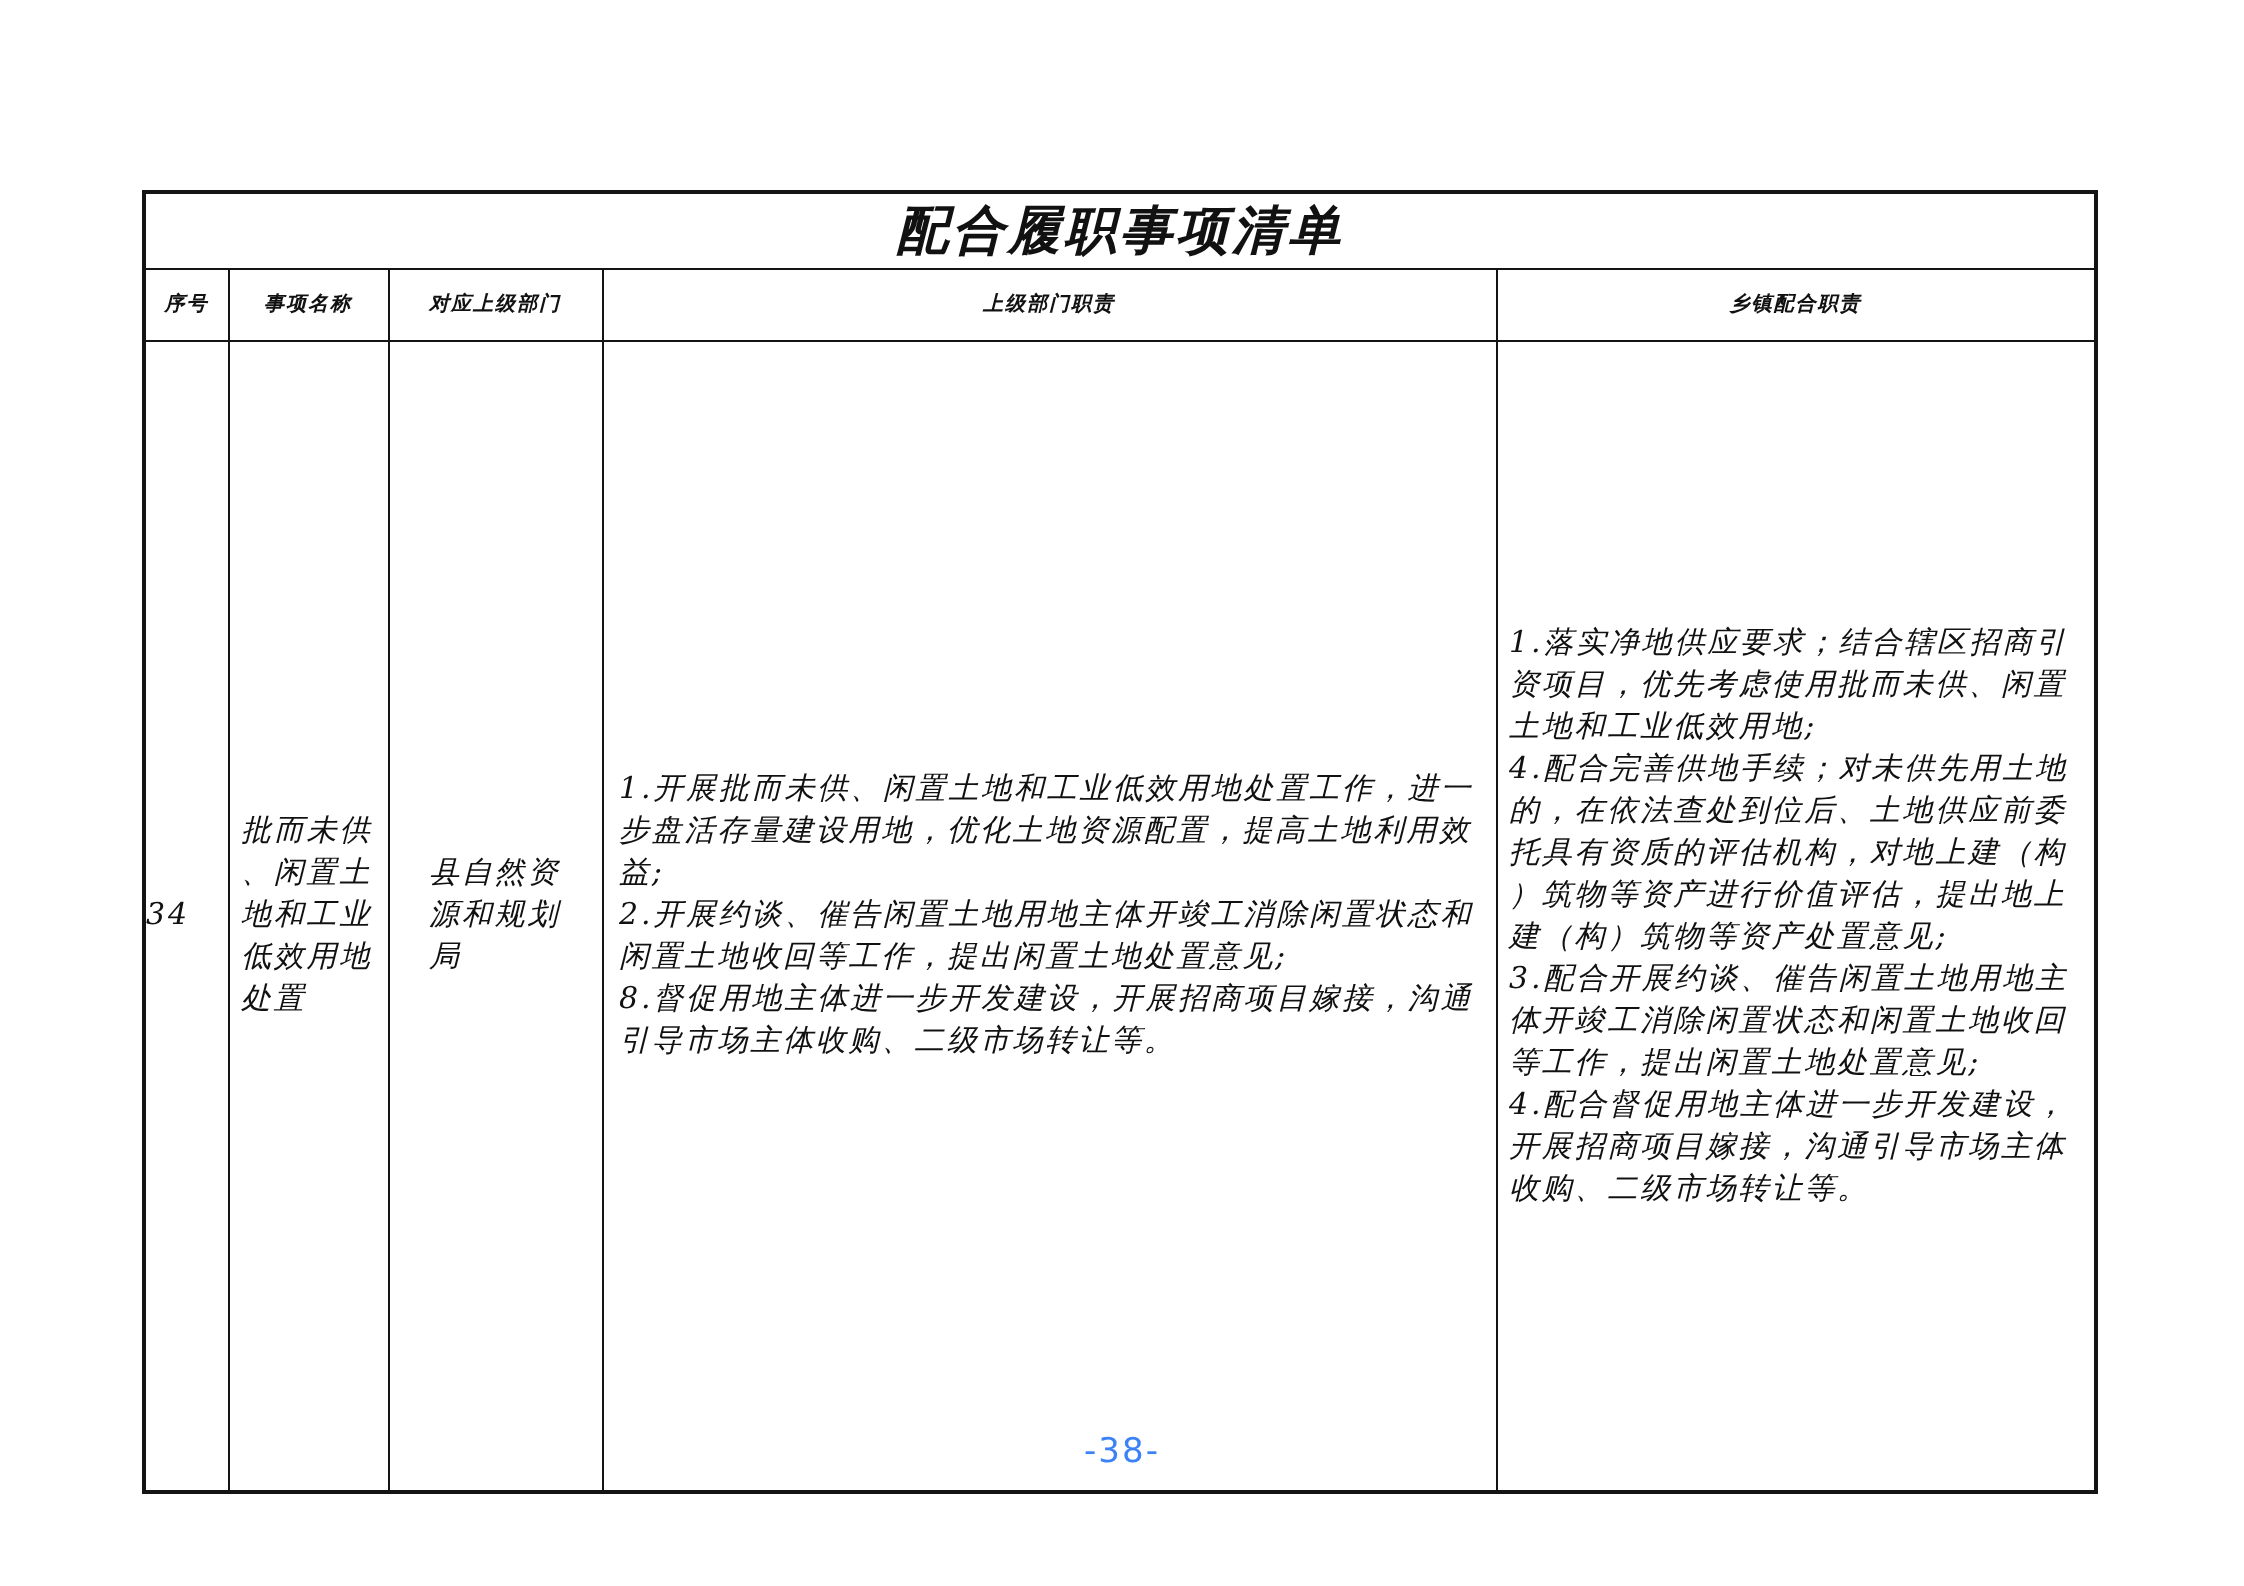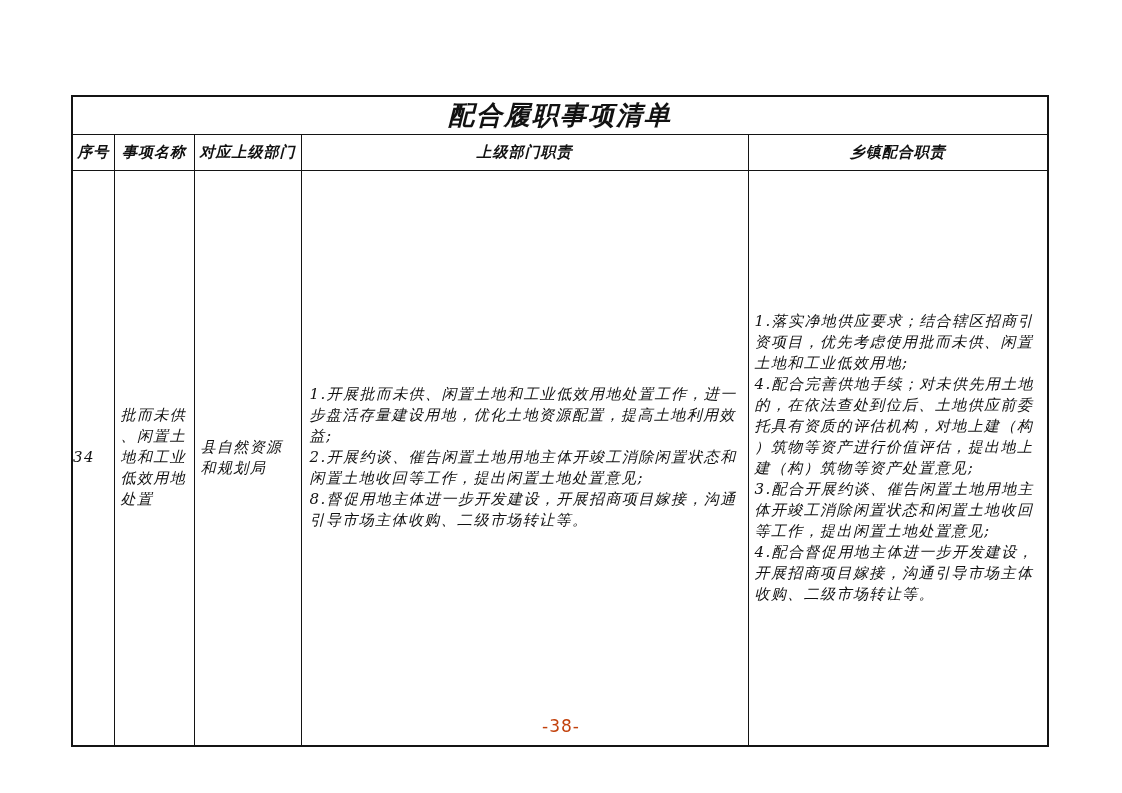--- a/index.html
+++ b/index.html
@@ -34,46 +34,46 @@
     font-weight: bold;
     font-size: 26px;
     letter-spacing: 2px;
     font-family: "DejaVu Sans", "Liberation Sans", sans-serif;
   }
   tr.header-row th {
     height: 36px;
     text-align: center;
     vertical-align: middle;
     font-weight: bold;
-    font-size: 15px;
+    font-size: 10px;
     letter-spacing: 1px;
     font-family: "DejaVu Sans", "Liberation Sans", sans-serif;
   }
   tr.body-row td {
     height: 576px;
     vertical-align: middle;
     font-size: 15px;
     line-height: 21px;
     letter-spacing: 1.4px;
   }
   td.cell-index { text-align: left; }
   td.cell-item    { padding: 4px 6px; line-break: anywhere; word-break: break-all; }
-  td.cell-dept    { padding: 4px 6px; line-break: anywhere; word-break: break-all; }
+  td.cell-dept    { padding: 4px 20px; line-break: anywhere; word-break: break-all; }
   td.cell-superior { padding: 4px 8px; line-break: anywhere; word-break: break-all; }
   td.cell-township { padding: 4px 6px; line-break: anywhere; word-break: break-all; }
   .para { text-align: left; }
   .page-number {
     position: absolute;
     left: 0; top: 716px;
     width: 1122px;
     text-align: center;
     font-size: 17px;
     letter-spacing: 1px;
     font-family: "DejaVu Sans", "Liberation Sans", sans-serif;
-    color: #c2410c;
+    color: #3b82f6;
   }
 </style>
 </head>
 <body>
 
 <div class="page">
 
   <table class="duty-table">
     <colgroup>
       <col style="width:42px">

